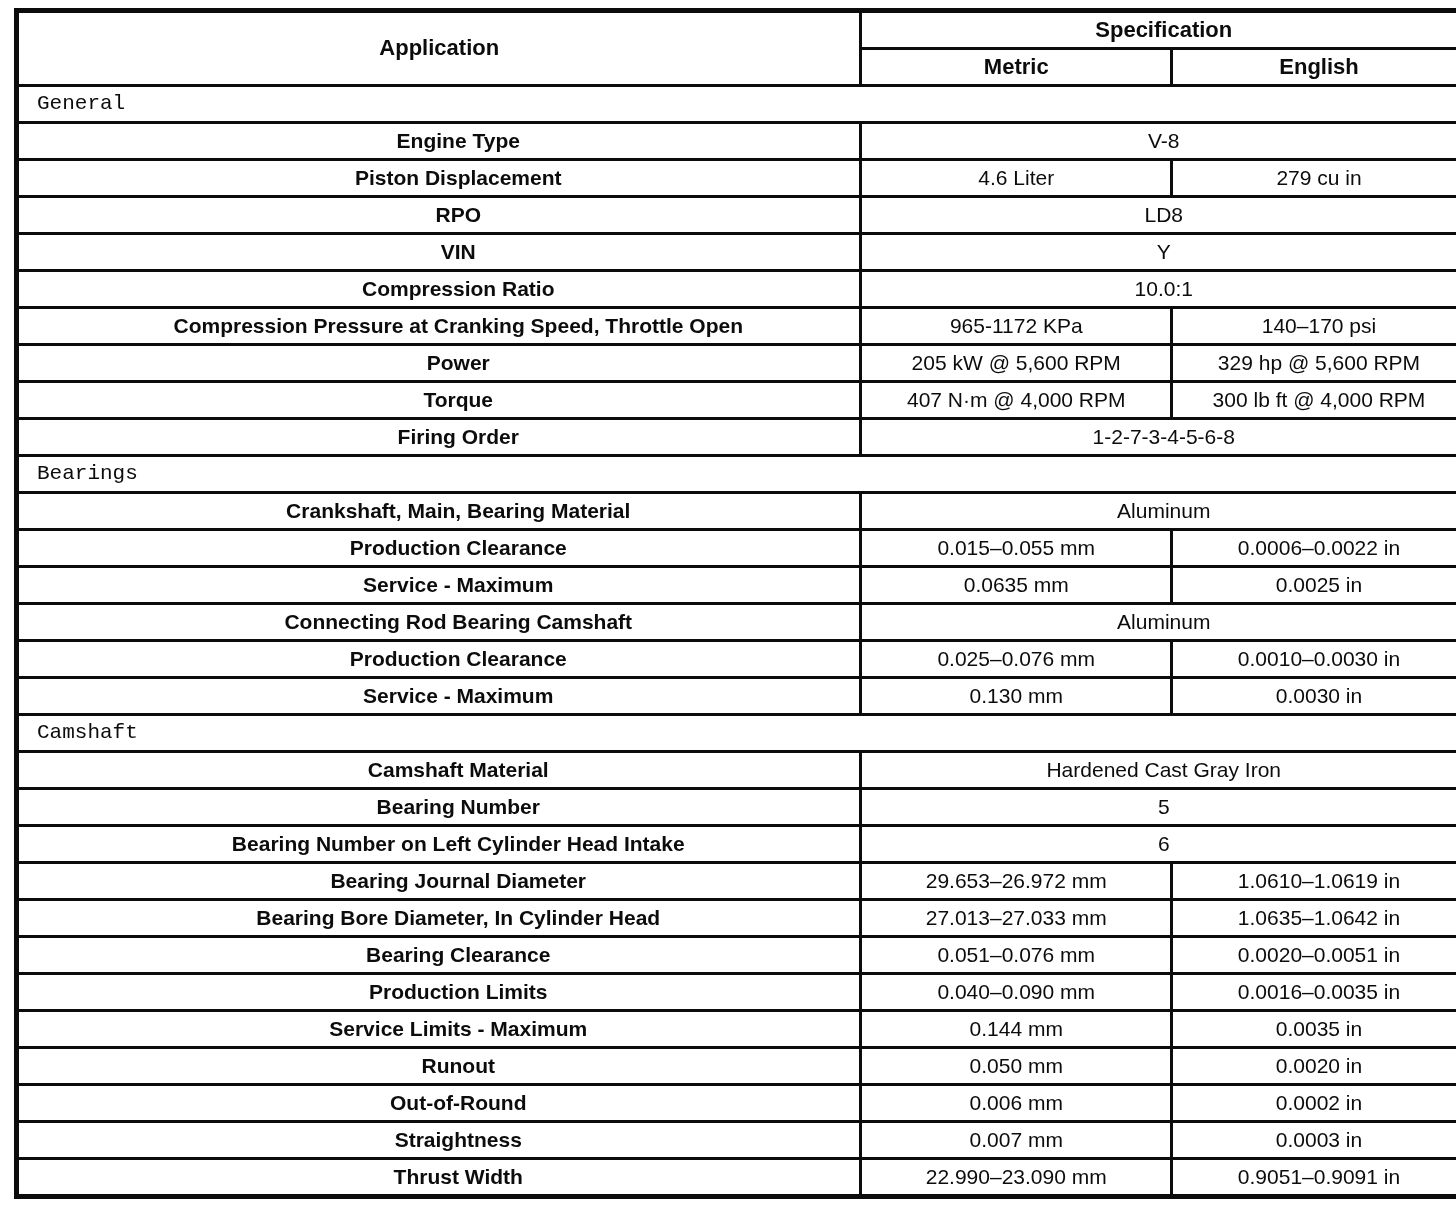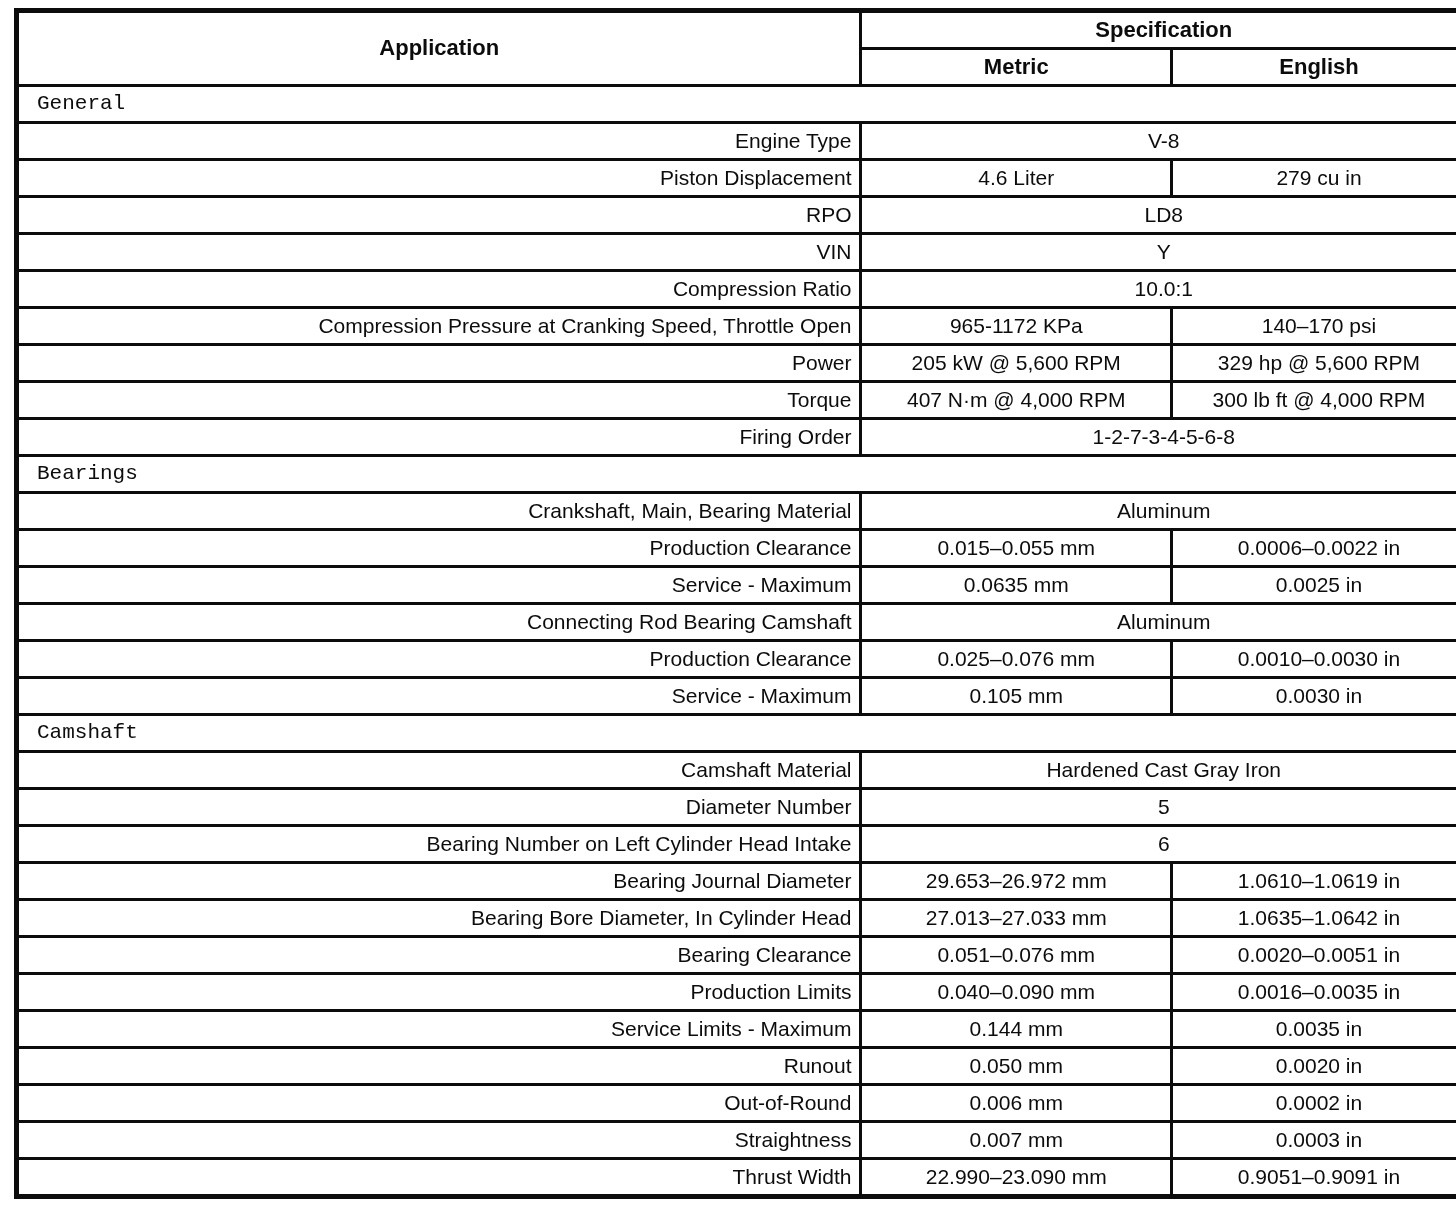--- a/index.html
+++ b/index.html
@@ -41,23 +41,23 @@
     font-size: 22px;
     text-align: center;
   }
   td.section-cell {
     text-align: left;
     padding-left: 18px;
     font-weight: normal;
     font-family: Liberation Mono, monospace;
   }
   td.label-cell {
-    text-align: right;
+    text-align: center;
     padding-left: 46px;
-    font-weight: normal;
+    font-weight: bold;
   }
   td.value-cell {
     text-align: center;
     font-weight: normal;
   }
 </style>
 </head>
 <body>
 
 <div class="page">
@@ -142,32 +142,32 @@
           <td class="label-cell">Connecting Rod Bearing Camshaft</td>
           <td class="value-cell" colspan="2">Aluminum</td>
         </tr>
         <tr>
           <td class="label-cell">Production Clearance</td>
           <td class="value-cell">0.025–0.076 mm</td>
           <td class="value-cell">0.0010–0.0030 in</td>
         </tr>
         <tr>
           <td class="label-cell">Service - Maximum</td>
-          <td class="value-cell">0.105 mm</td>
+          <td class="value-cell">0.130 mm</td>
           <td class="value-cell">0.0030 in</td>
         </tr>
         <tr>
           <td class="section-cell" colspan="3">Camshaft</td>
         </tr>
         <tr>
           <td class="label-cell">Camshaft Material</td>
           <td class="value-cell" colspan="2">Hardened Cast Gray Iron</td>
         </tr>
         <tr>
-          <td class="label-cell">Diameter Number</td>
+          <td class="label-cell">Bearing Number</td>
           <td class="value-cell" colspan="2">5</td>
         </tr>
         <tr>
           <td class="label-cell">Bearing Number on Left Cylinder Head Intake</td>
           <td class="value-cell" colspan="2">6</td>
         </tr>
         <tr>
           <td class="label-cell">Bearing Journal Diameter</td>
           <td class="value-cell">29.653–26.972 mm</td>
           <td class="value-cell">1.0610–1.0619 in</td>

